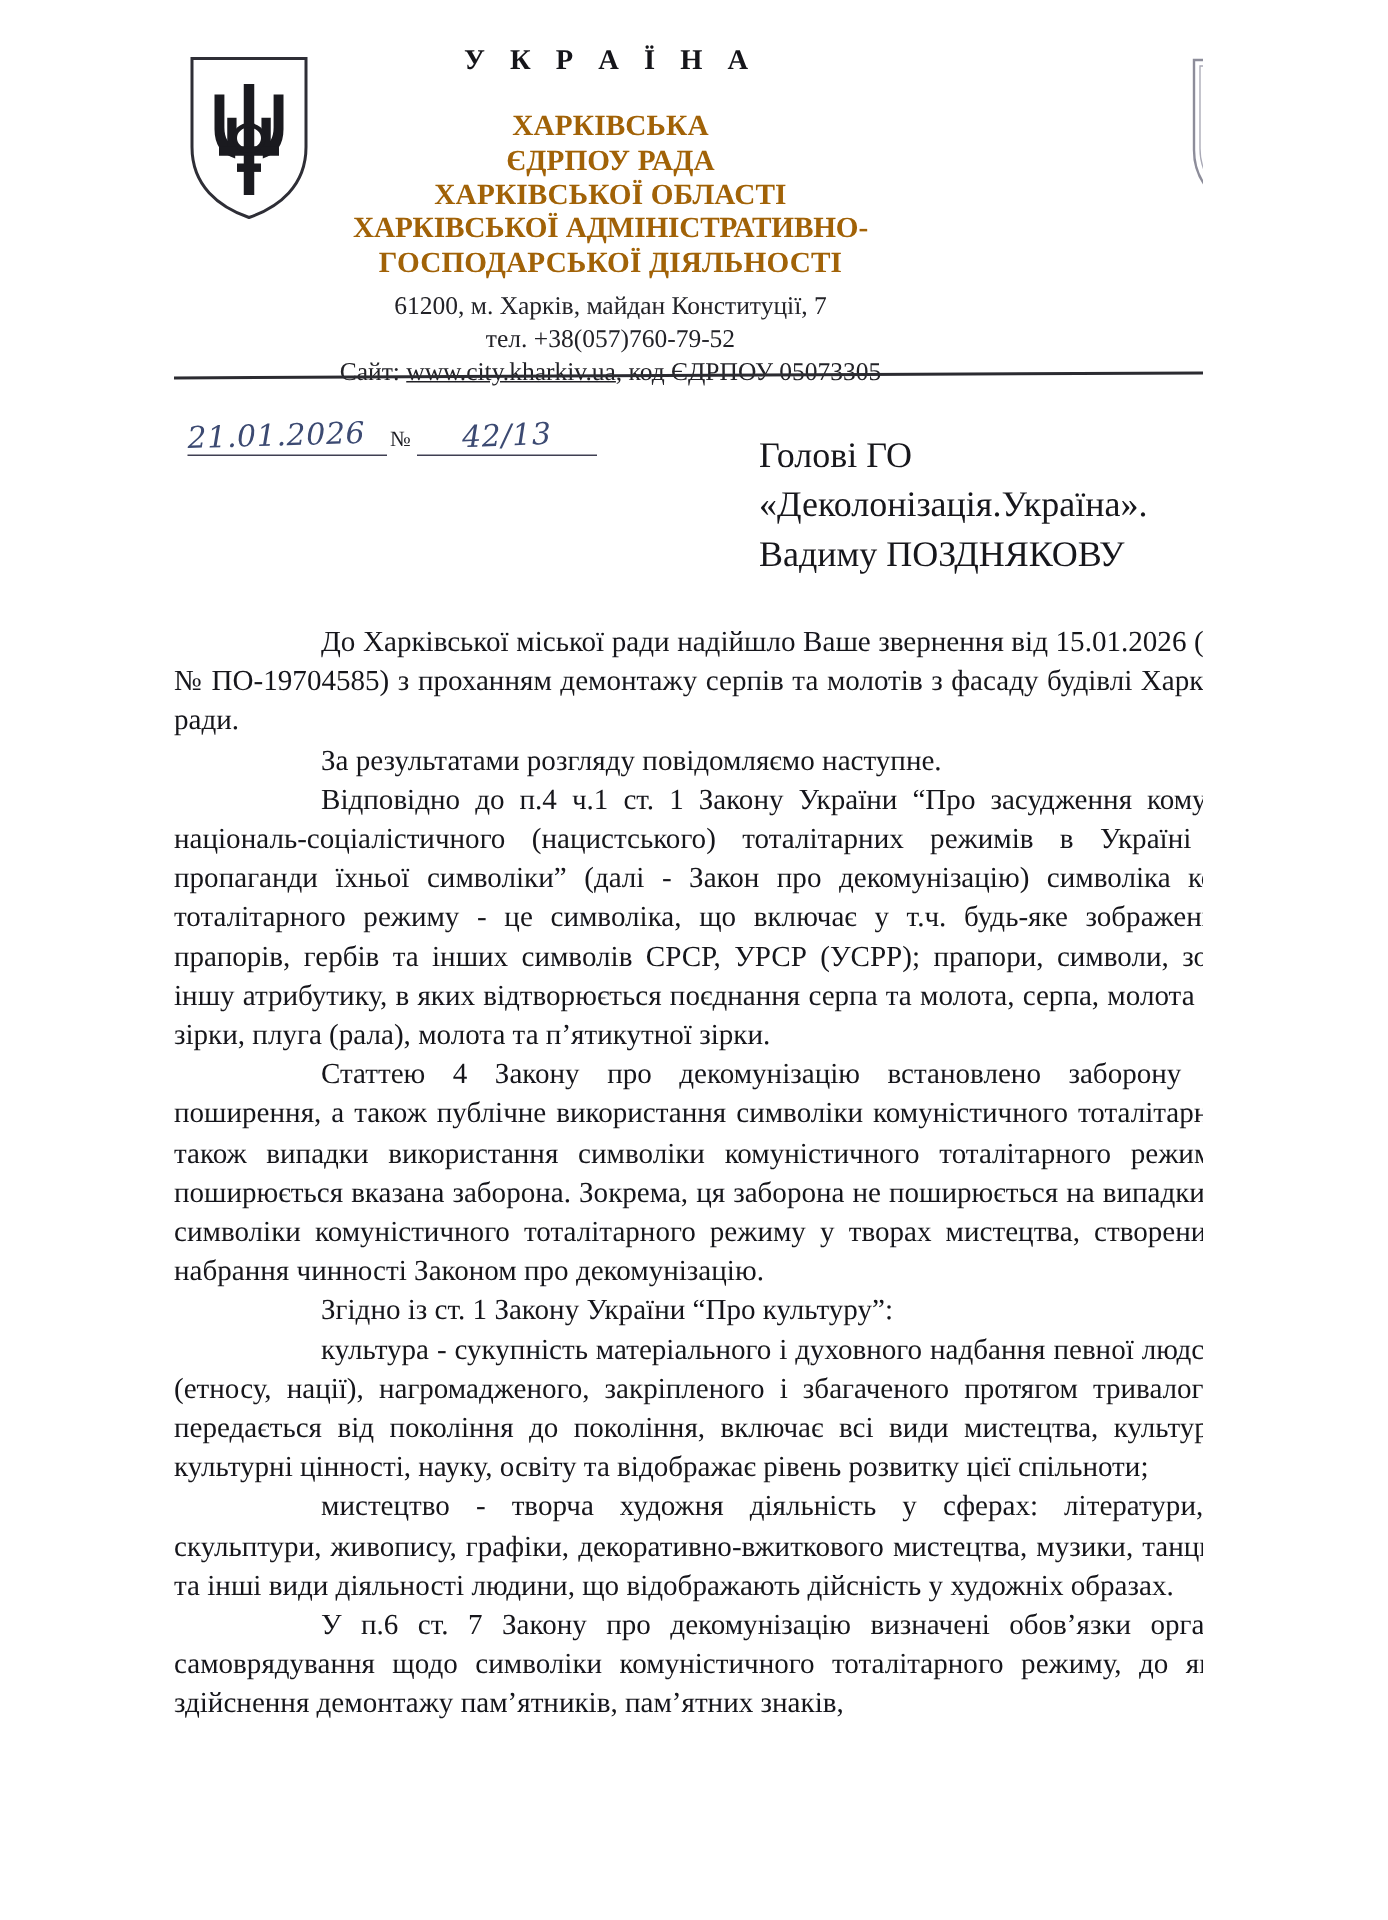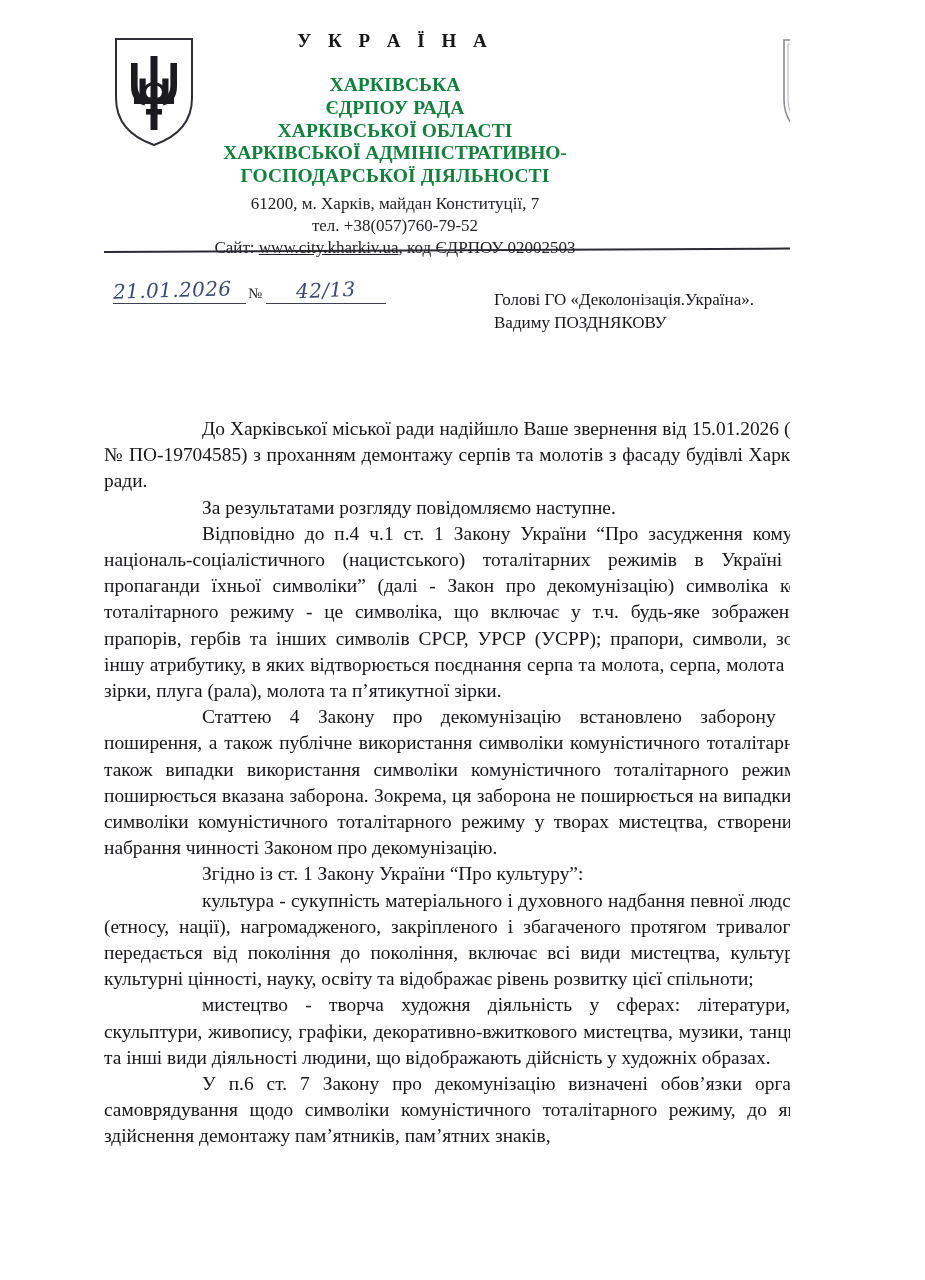--- a/index.html
+++ b/index.html
@@ -9,20 +9,21 @@
     background: #ffffff;
   }
   .page {
     position: relative;
     width: 790px;
     height: 1280px;
     background: #ffffff;
     overflow: hidden;
     font-family: "Liberation Serif", "DejaVu Serif", serif;
     color: #1b1b20;
+    margin-left: 12px;
   }
 
   
   .letterhead {
     position: relative;
     padding-top: 30px;
     height: 215px;
     box-sizing: border-box;
   }
   .emblem {
@@ -43,21 +44,21 @@
     font-weight: bold;
     letter-spacing: 6px;
     margin: 0 0 22px 0;
     color: #15151a;
   }
   .org-title {
     font-size: 19.5px;
     font-weight: bold;
     line-height: 1.17;
     letter-spacing: 0.1px;
-    color: #15803d;
+    color: #a16207;
     white-space: nowrap;
   }
   .org-title .wide { letter-spacing: -0.1px; }
   .contact-block {
     font-size: 17px;
     line-height: 1.30;
     margin-top: 5px;
     color: #222227;
     font-weight: normal;
   }
@@ -116,21 +117,21 @@
     border-bottom: 1.4px solid #3f3f52;
     padding-bottom: 1px;
     text-align: center;
   }
   .hand-num .hand { transform: rotate(-2.2deg); }
 
   .addressee {
     position: absolute;
     left: 494px;
     top: 10px;
-    font-size: 17px;
+    font-size: 24px;
     line-height: 1.38;
     color: #17171c;
   }
 
   
   .body-text {
     position: absolute;
     left: 104px;
     top: 416px;
     width: 806px;
@@ -197,21 +198,21 @@
       <div class="org-title">
         <div>ХАРКІВСЬКА</div>
         <div>ЄДРПОУ РАДА</div>
         <div>ХАРКІВСЬКОЇ ОБЛАСТІ</div>
         <div class="wide">ХАРКІВСЬКОЇ АДМІНІСТРАТИВНО-</div>
         <div>ГОСПОДАРСЬКОЇ ДІЯЛЬНОСТІ</div>
       </div>
       <div class="contact-block">
         <div>61200, м. Харків, майдан Конституції, 7</div>
         <div>тел. +38(057)760-79-52</div>
-        <div><span>Сайт: </span><span class="site-url">www.city.kharkiv.ua</span><span>, код ЄДРПОУ 02002503</span></div>
+        <div><span>Сайт: </span><span class="site-url">www.city.kharkiv.ua</span><span>, код ЄДРПОУ 05073305</span></div>
       </div>
     </div>
   </div>
 
   <div class="rule"></div>
 
   <div class="meta-row">
 
     <div class="reg-line">
       <span class="hand-date"><span class="hand">21.01.2026</span></span>

